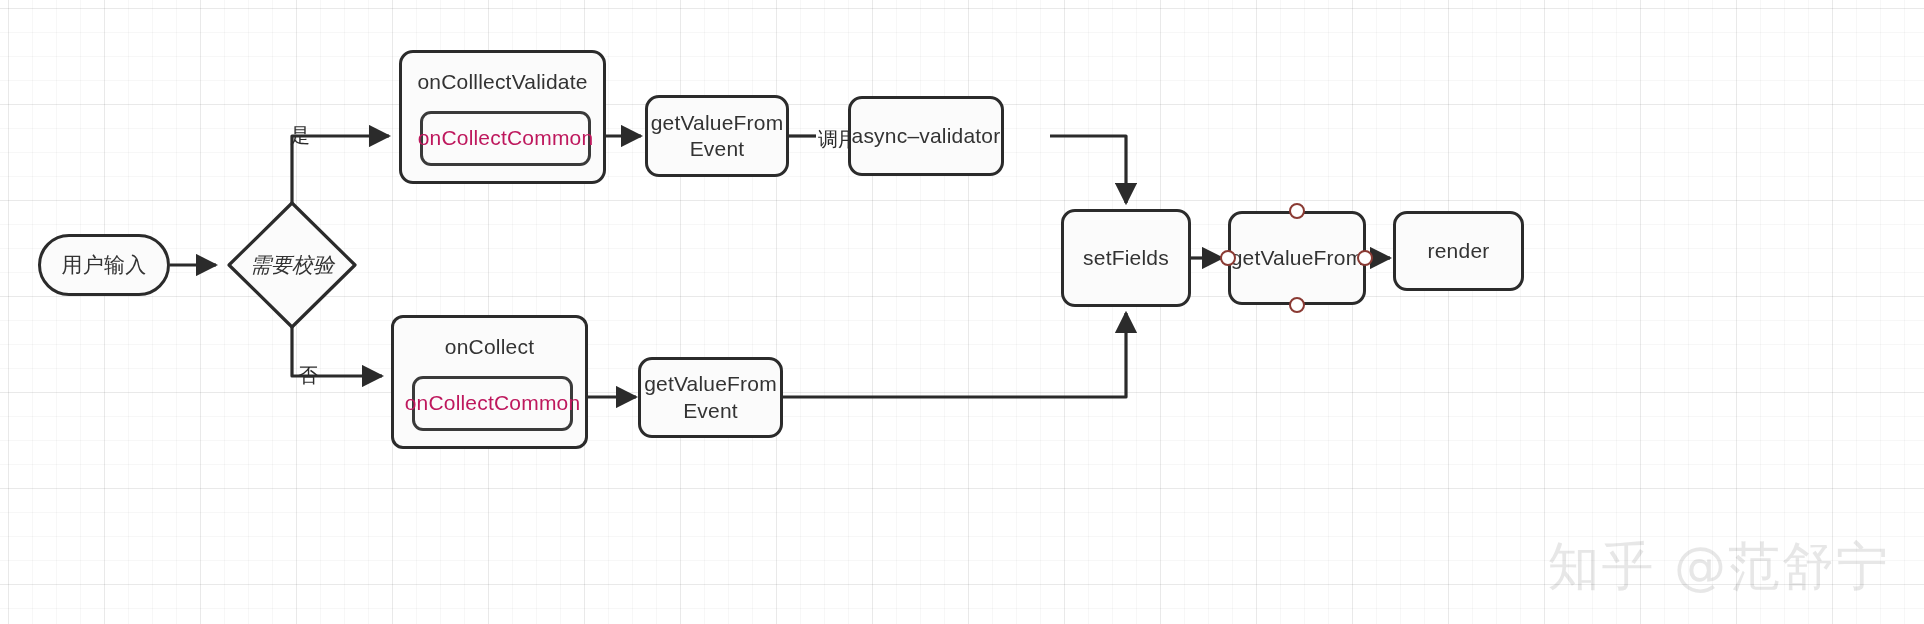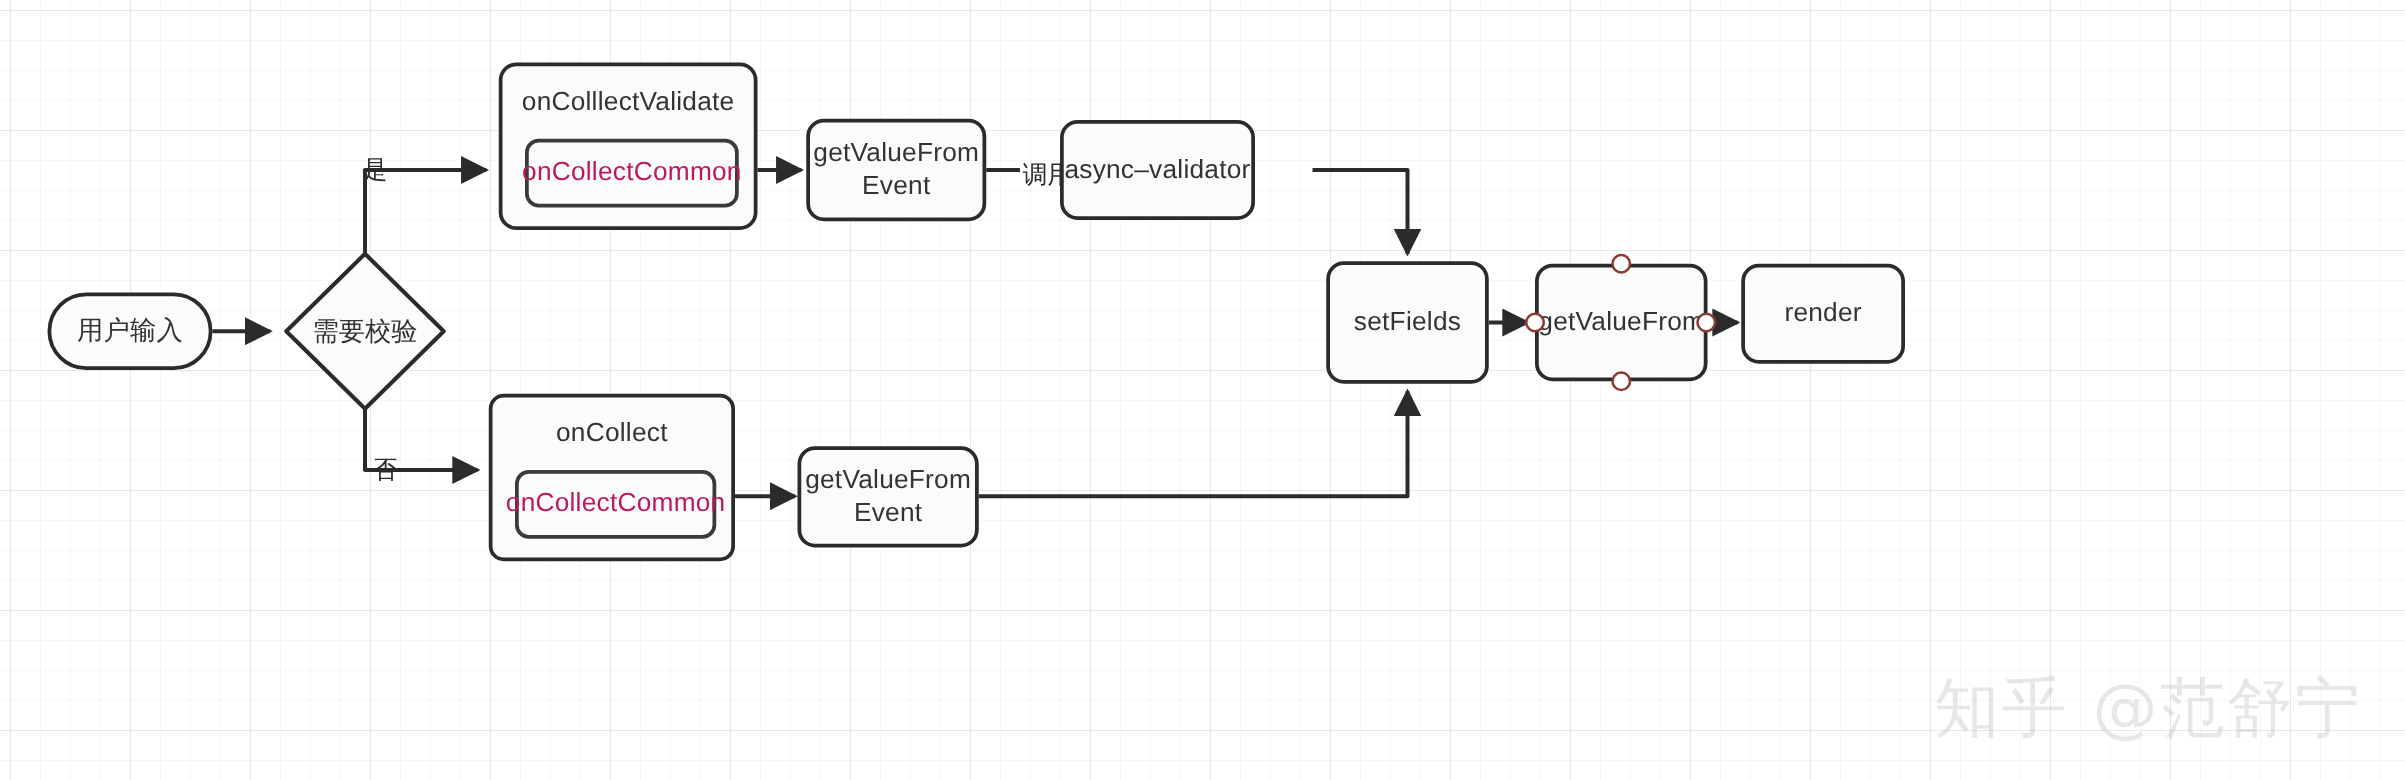--- a/index.html
+++ b/index.html
@@ -150,21 +150,21 @@
 
     <g stroke="#2b2b2b" stroke-width="3.2" fill="#fbfbfb" stroke-linejoin="round">
       <path d="M 292 203 L 355 265 L 292 327 L 229 265 Z"></path>
     </g>
   </svg>
 
   <div class="node stadium" style="left:38px; top:234px; width:132px; height:62px;">
     <span>用户输入</span>
   </div>
 
-  <div class="diamond-wrap" style="left:229px; top:203px; width:126px; height:124px;">
+  <div class="diamond-wrap" style="left:229px; top:203px; width:126px; height:124px;font-style:italic;">
     <div class="diamond-label">需要校验</div>
   </div>
 
   <div class="edge-label" style="left:290px; top:122px;">是</div>
 
   <div class="edge-label" style="left:298px; top:362px;">否</div>
 
   <div class="node container" style="left:399px; top:50px; width:207px; height:134px;border-radius:14px;">
     <div class="container-title">onColllectValidate</div>
     <div class="inner-node" style="left:18px; top:58px; width:171px; height:55px;">

